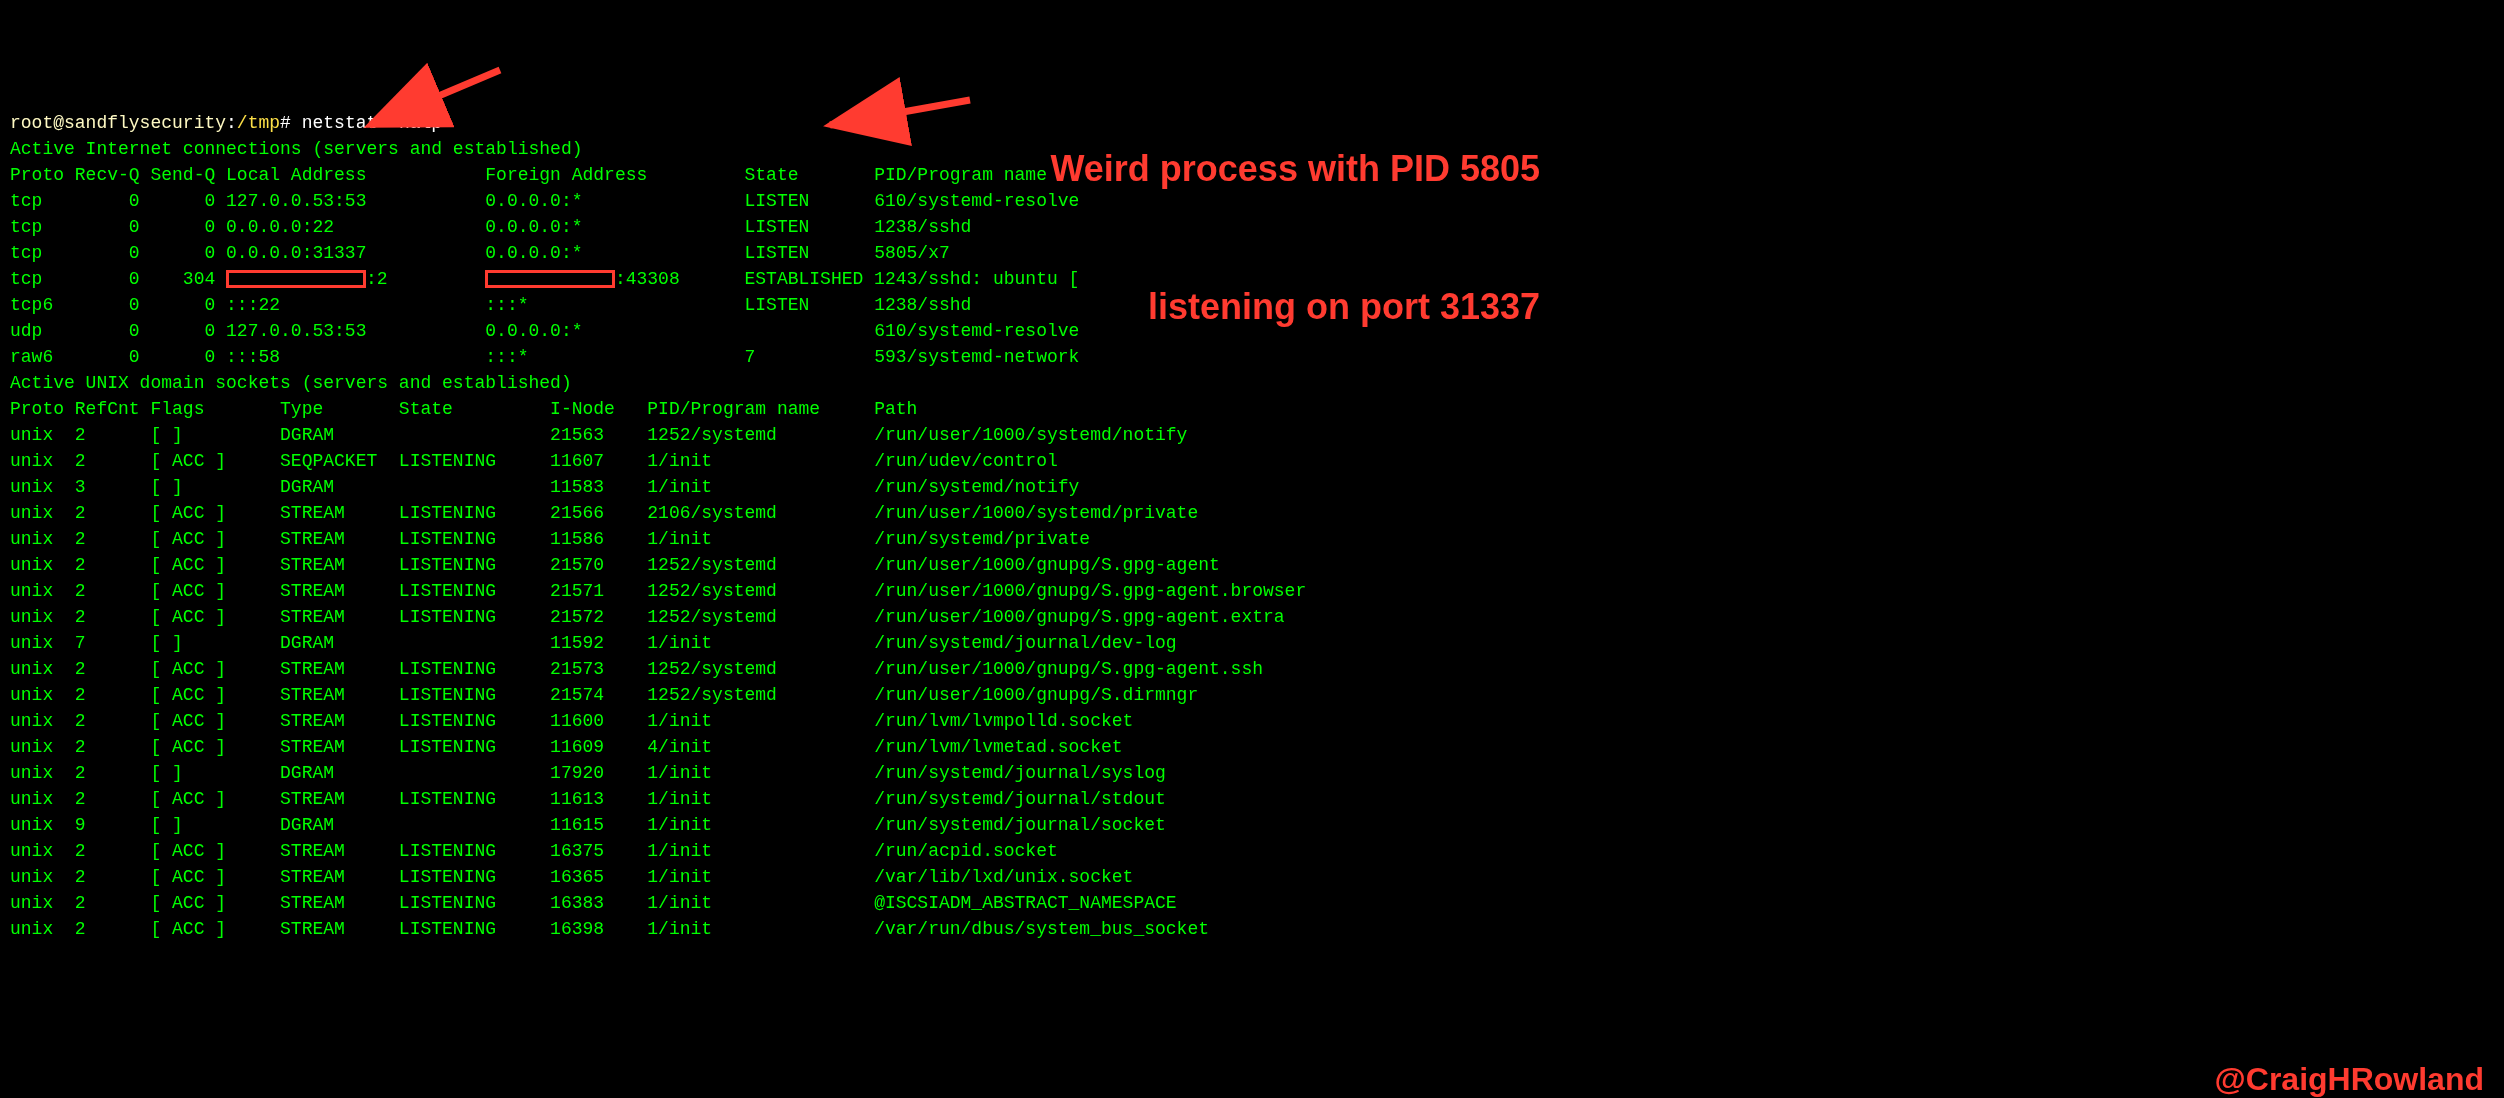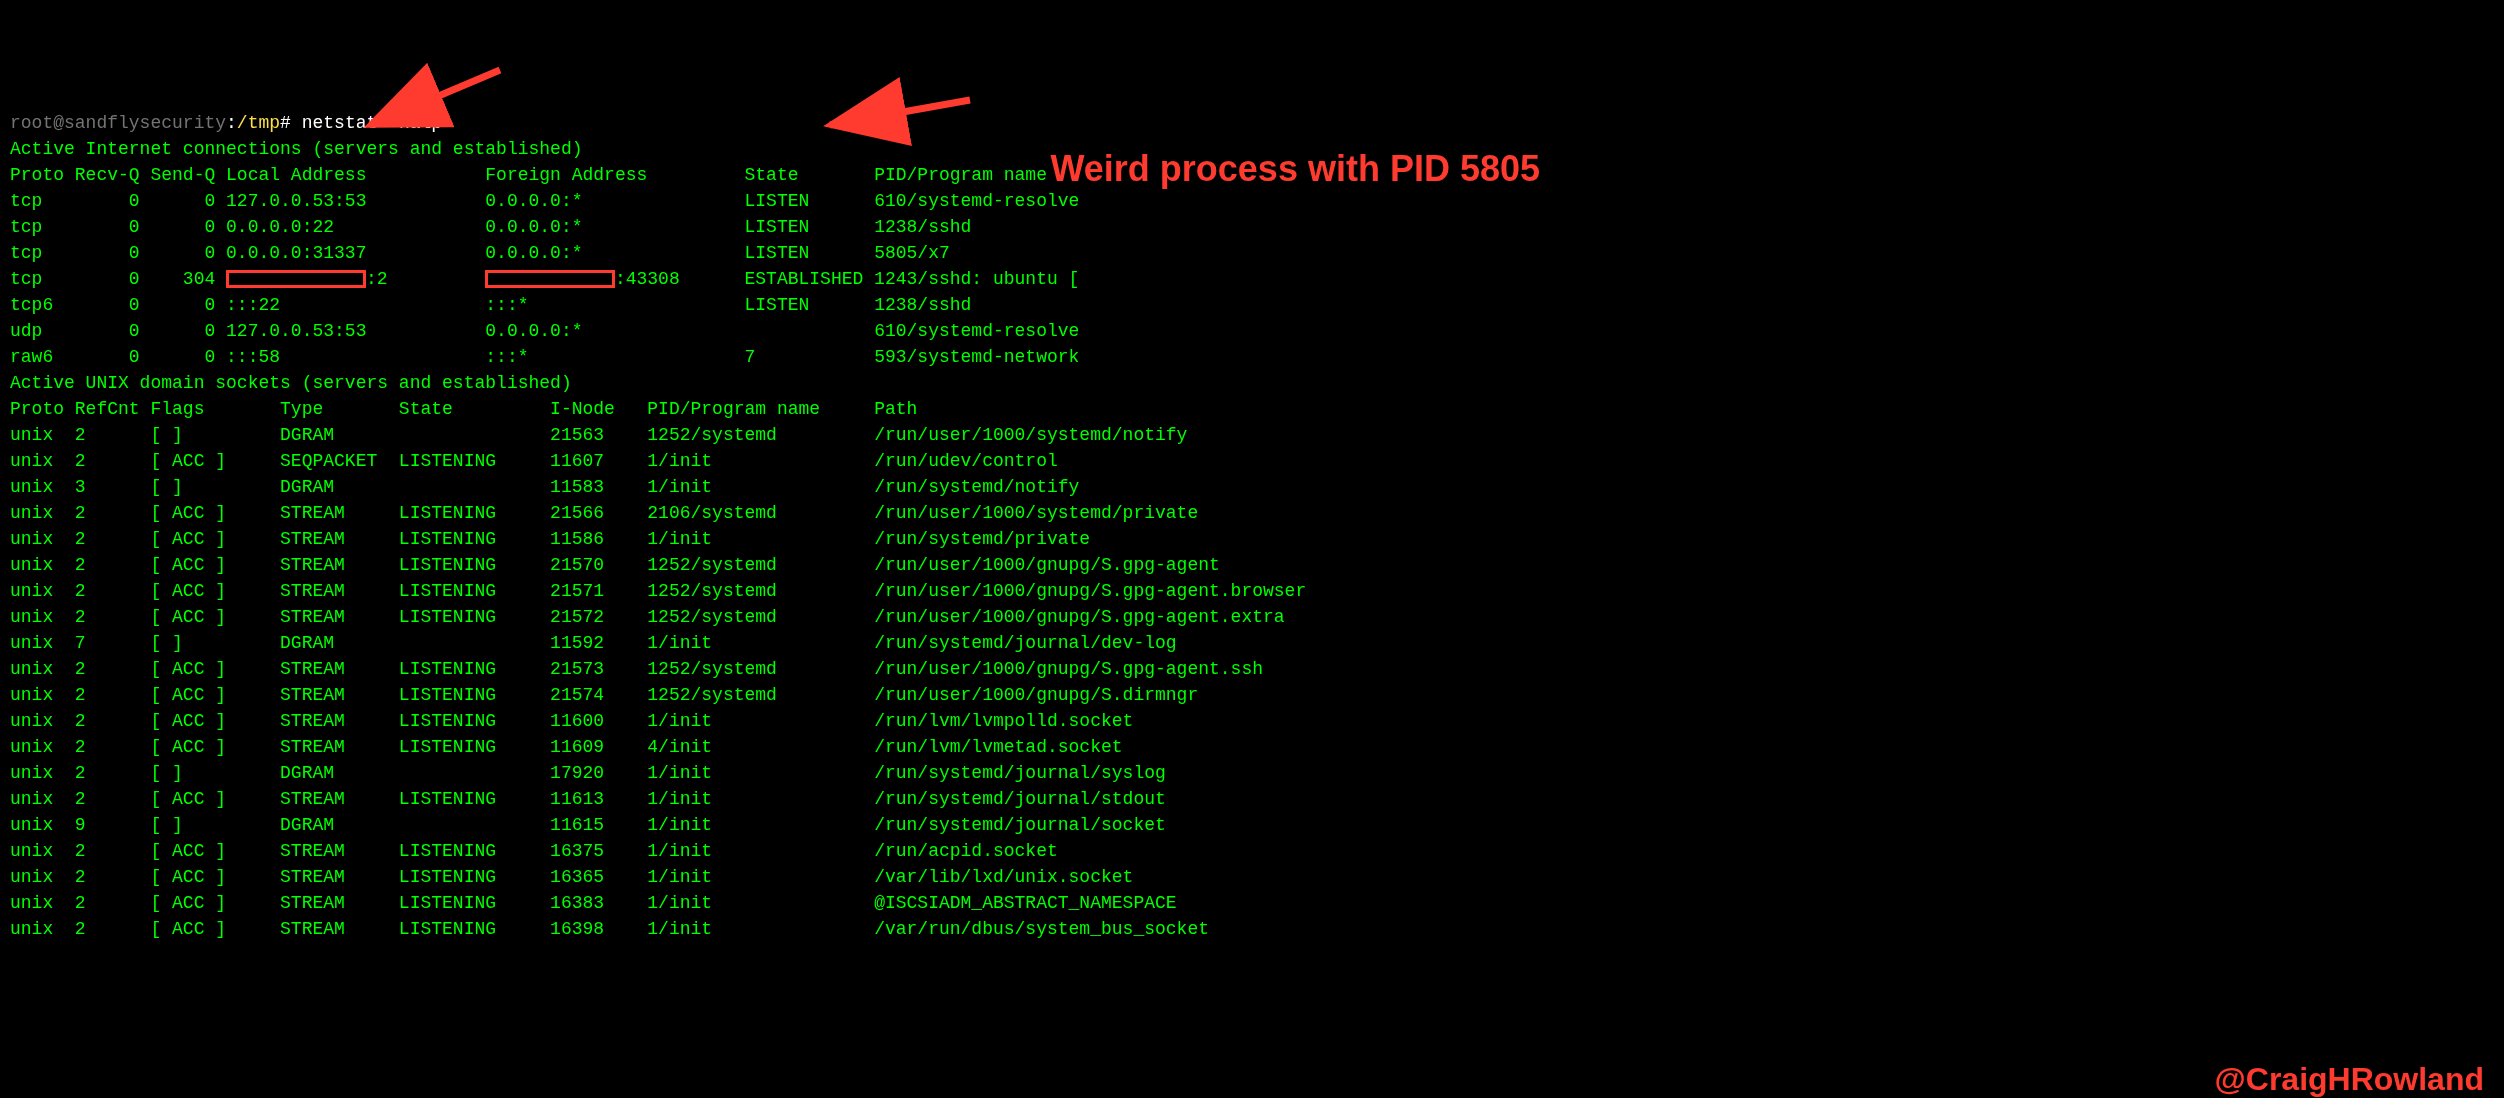--- a/index.html
+++ b/index.html
@@ -10,21 +10,21 @@
     line-height: 26px;
     margin: 0;
     padding: 6px 10px;
     white-space: pre;
     position: relative;
     width: 2504px;
     height: 1098px;
     box-sizing: border-box;
     overflow: hidden;
   }
-  .prompt-user { color: #737373; }
+  .prompt-user { color: #fef9c3; }
   .prompt-path { color: #fde047; }
   .prompt-hash { color: #ffffff; }
   .cmd { color: #ffffff; }
   .annotation {
     position: absolute;
     color: #ff3b30;
     font-family: Arial, Helvetica, sans-serif;
     font-weight: 800;
   }
   .ann-text {
@@ -88,20 +88,21 @@
 <span>unix  2      [ ACC ]     STREAM     LISTENING     11613    1/init               /run/systemd/journal/stdout</span>
 <span>unix  9      [ ]         DGRAM                    11615    1/init               /run/systemd/journal/socket</span>
 <span>unix  2      [ ACC ]     STREAM     LISTENING     16375    1/init               /run/acpid.socket</span>
 <span>unix  2      [ ACC ]     STREAM     LISTENING     16365    1/init               /var/lib/lxd/unix.socket</span>
 <span>unix  2      [ ACC ]     STREAM     LISTENING     16383    1/init               @ISCSIADM_ABSTRACT_NAMESPACE</span>
 <span>unix  2      [ ACC ]     STREAM     LISTENING     16398    1/init               /var/run/dbus/system_bus_socket</span>
 </div>
 
 <div class="annotation ann-text">
   <div>Weird process with PID 5805</div>
+  <div>listening on port 31337</div>
 </div>
 
 <div class="annotation ann-watermark">@CraigHRowland</div>
 
 <svg class="overlay" width="2504" height="1098">
   <defs>
     <marker id="arrowhead" markerWidth="12" markerHeight="10" refX="11" refY="5" orient="auto">
       <polygon points="0 0, 12 5, 0 10" fill="#ff3b30"></polygon>
     </marker>
   </defs>

